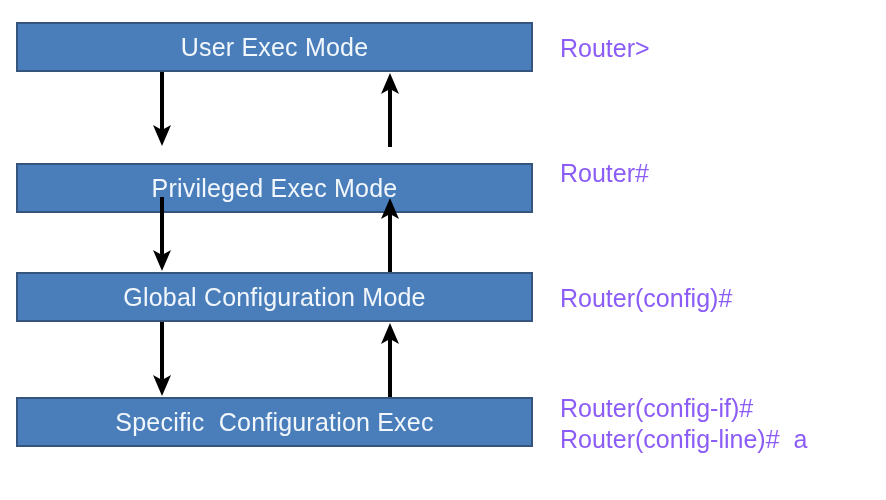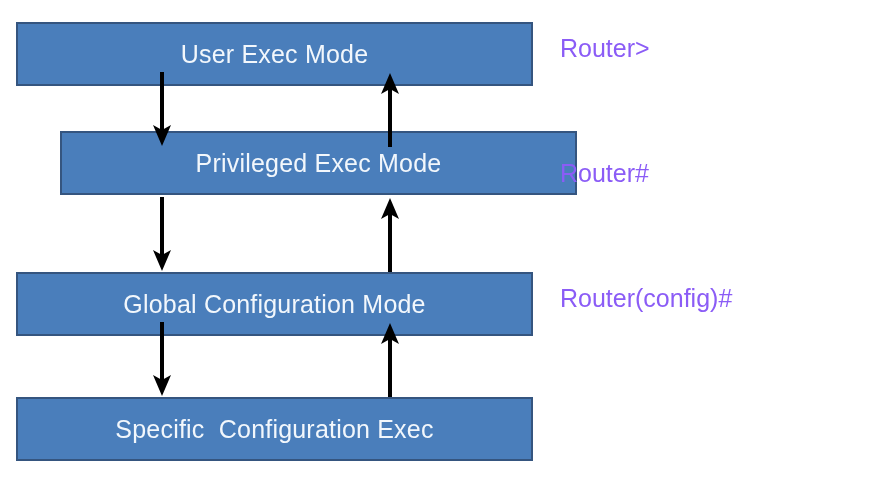--- a/index.html
+++ b/index.html
@@ -19,38 +19,38 @@
     width: 886px;
     height: 500px;
     background: #ffffff;
   }
 
   
   .mode-box {
     position: absolute;
     left: 16px;
     width: 517px;
-    height: 64px;
+    height: 50px;
     box-sizing: border-box;
     background: #4a7ebb;
     border: 2px solid #35557f;
     display: flex;
     align-items: center;
     justify-content: center;
   }
   .mode-box-label {
     color: #f2f7fc;
     font-size: 25px;
     font-weight: 400;
     line-height: 1;
     letter-spacing: 0.2px;
     white-space: pre;
   }
   #box-0 { top: 22px; }
-  #box-1 { top: 131px; margin-left: 44px; }
+  #box-1 { top: 163px; }
   #box-2 { top: 272px; }
   #box-3 { top: 397px; }
 
   
   .prompt-label {
     position: absolute;
     left: 560px;
     color: #8b5cf6;
     font-size: 25px;
     font-weight: 400;
@@ -95,20 +95,22 @@
   <div class="mode-box" id="box-3">
     <span class="mode-box-label">Specific  Configuration Exec</span>
   </div>
 
   <div class="prompt-label" id="prompt-0">Router&gt;</div>
 
   <div class="prompt-label" id="prompt-1">Router#</div>
 
   <div class="prompt-label" id="prompt-2">Router(config)#</div>
 
+  <div class="prompt-label" id="prompt-3">Router(config-if)#
+Router(config-line)#  a</div>
 
   <div class="arrow arrow-down gap-0">
     <svg width="36" height="75" viewBox="0 0 36 75" xmlns="http://www.w3.org/2000/svg">
       <path d="M18 0 L18 58" stroke="#000000" stroke-width="4" fill="none"></path>
       <path d="M18 74 L9 53 L18 58 L27 53 Z" fill="#000000"></path>
     </svg>
   </div>
   <div class="arrow arrow-up gap-0">
     <svg width="36" height="75" viewBox="0 0 36 75" xmlns="http://www.w3.org/2000/svg">
       <path d="M18 75 L18 17" stroke="#000000" stroke-width="4" fill="none"></path>

